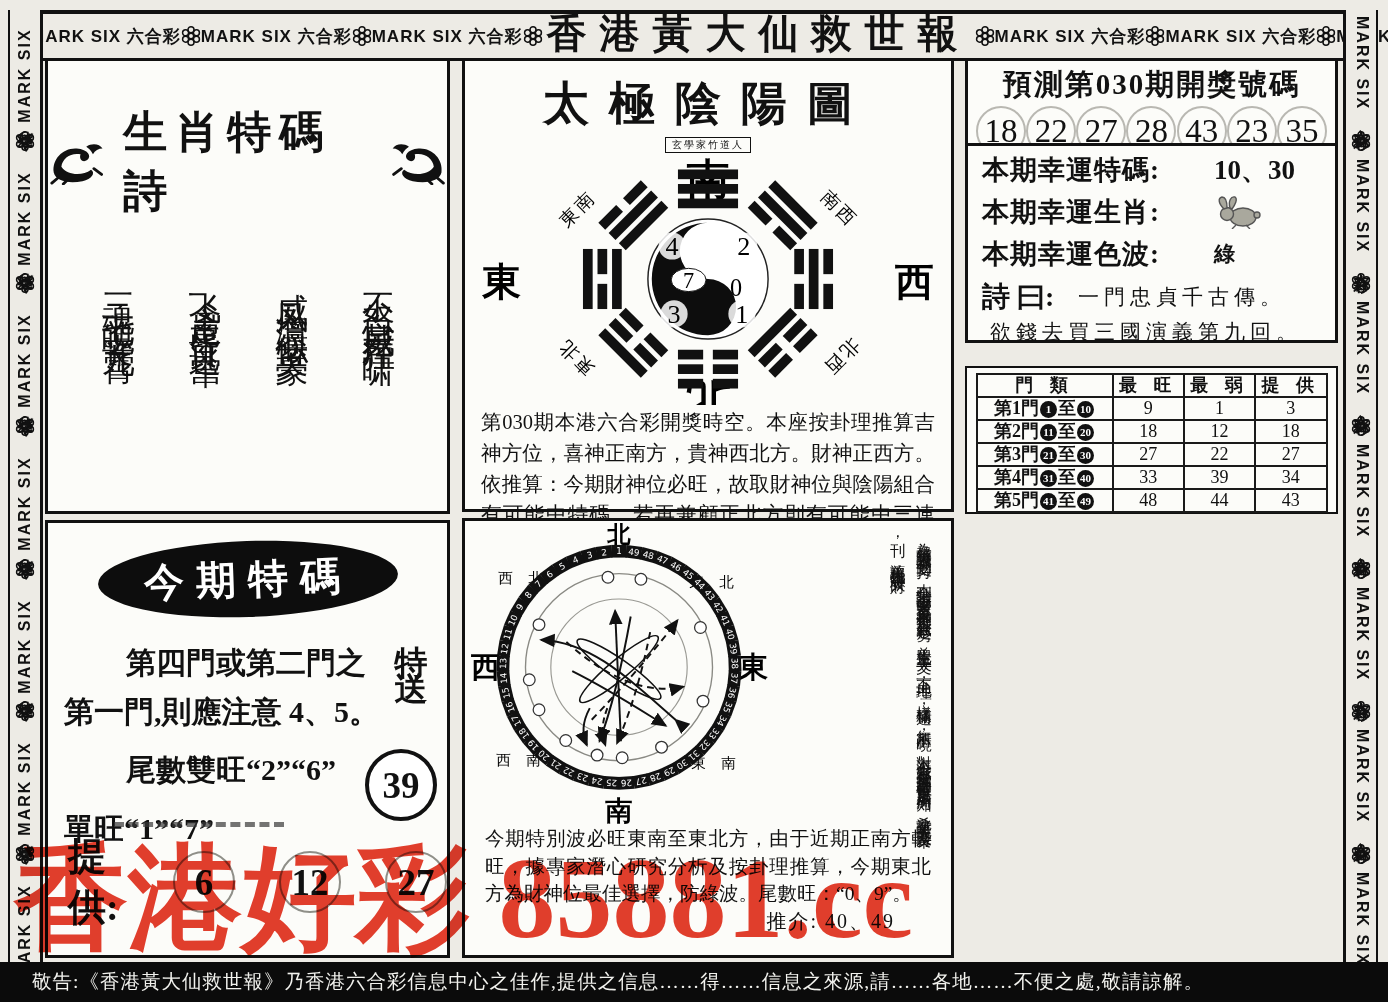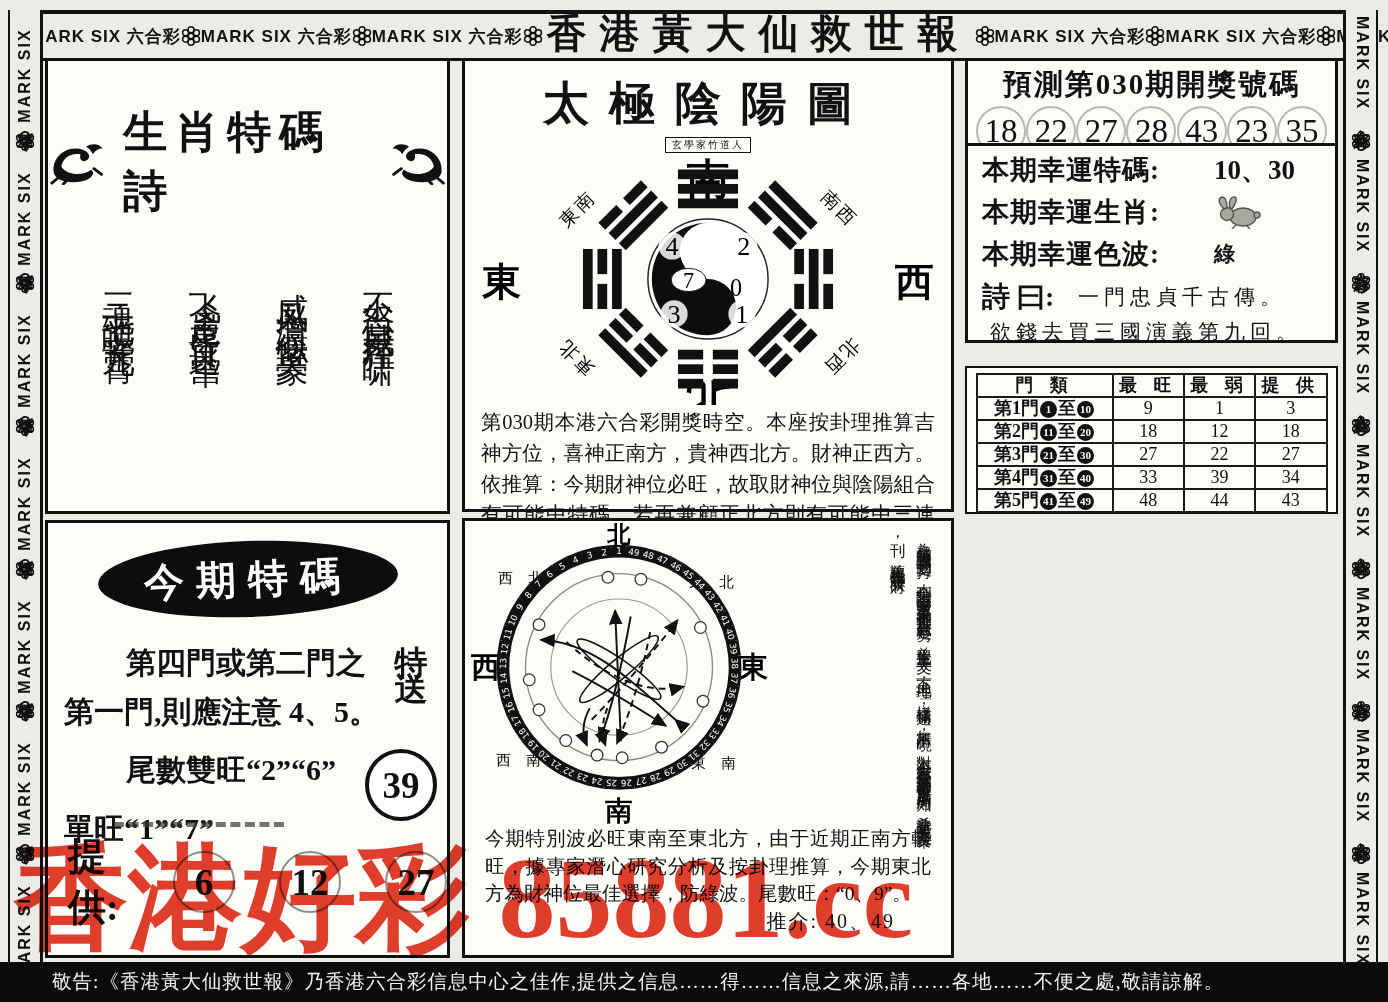--- a/index.html
+++ b/index.html
@@ -95,21 +95,21 @@
         border-radius:50%;background:#111;color:#fff;font-size:11px;vertical-align:1px;margin:0 1px;}
   #xuankong-box{left:965px;top:522px;width:373px;height:436px;}
   .xk-title{margin-top:34px;text-align:center;font-size:44px;font-weight:bold;letter-spacing:3px;white-space:nowrap;}
   .xk-hl{background:#1c1c1c;color:#fff;padding:0 3px;}
   #handwriting{display:block;margin:6px auto 0;width:330px;height:242px;}
   .xk-bottom{position:absolute;left:12px;right:12px;bottom:16px;border-top:2px solid #111;
              padding-top:16px;text-align:center;font-size:30px;font-weight:bold;letter-spacing:6px;}
   .dotted{border-top:2px dotted #666;margin:14px 26px 0;}
   
   .footer{position:absolute;left:0;right:0;bottom:0;height:40px;background:#0b0b0b;color:#f2f2ee;
-          font-size:19.5px;line-height:40px;padding-left:52px;white-space:nowrap;overflow:hidden;
+          font-size:19.5px;line-height:40px;padding-left:32px;white-space:nowrap;overflow:hidden;
           letter-spacing:1px;}
   .watermark{position:absolute;left:14px;top:842px;font-size:114px;font-weight:bold;line-height:1;
              color:#e23220;white-space:nowrap;z-index:40;mix-blend-mode:multiply;opacity:.94;
              letter-spacing:0px;pointer-events:none;}
 </style>
 </head>
 <body>
 
 <div class="page">
 

